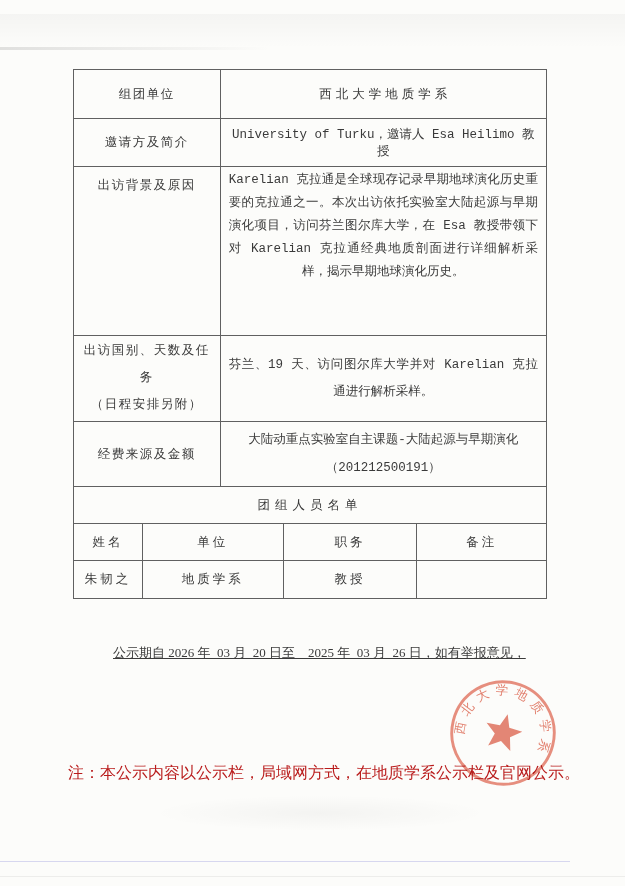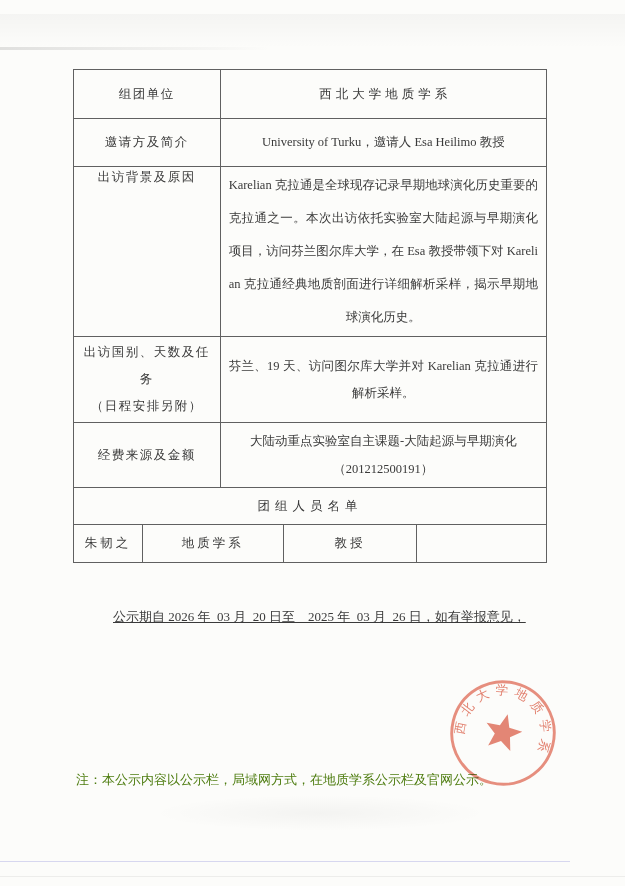--- a/index.html
+++ b/index.html
@@ -22,50 +22,50 @@
     background:rgba(130,130,215,.30);}
   .line-gray{position:absolute;left:0;top:876px;width:625px;height:1px;
     background:rgba(0,0,0,.06);}
 
   .doc{position:absolute;left:73px;top:69px;width:474px;}
   h1.title{margin:0 0 9px 0;text-align:center;font-size:17px;font-weight:bold;
     letter-spacing:1px;color:#2b2b2b;}
 
   table{width:100%;border-collapse:collapse;table-layout:fixed;}
   td{border:1px solid #606060;font-size:12.5px;color:#3a3a3a;
-     padding:2px 8px;vertical-align:middle;word-break:break-all;}
+     padding:2px 8px;vertical-align:middle;word-break:break-all;font-family:Liberation Mono, monospace;}
   .lbl{text-align:center;letter-spacing:1.5px;}
-  .lbl-top{vertical-align:top;padding-top:2px;}
+  .lbl-top{vertical-align:top;padding-top:10px;}
   .center{text-align:center;}
   .just{text-align:justify;text-align-last:center;}
   .r0 td{height:44px;}
   .r1 td{height:43px;}
   .r2 td{height:156px;}
-  .r2 .just{line-height:33px;vertical-align:top;}
+  .r2 .just{line-height:23px;vertical-align:top;}
   .r3 td{height:56px;}
   .r3 .just{line-height:27px;}
   .r3 .lbl{line-height:27px;}
   .r4 td{height:86px;}
   .r4 .just{line-height:28px;vertical-align:top;padding-top:6px;}
   .r5 td{height:60px;}
   .r5 .center2 div{line-height:28px;text-align:center;}
   .rteam td{height:32px;text-align:center;letter-spacing:5px;}
   .team-table{margin-top:-1px;}
   .team-table td{text-align:center;letter-spacing:3px;}
   .th td{height:32px;}
   .trow td{height:33px;}
   .val-wide{letter-spacing:4px;text-indent:4px;}
 
   .footer{margin-top:9px;padding-left:12px;font-size:13px;color:#3a3a3a;
     white-space:pre-wrap;}
   .footer p{margin:0;text-decoration:underline;}
   .f1{line-height:26px;text-indent:28px;}
   .f2{line-height:26px;}
-  .note{position:absolute;left:68px;top:763px;width:520px;margin:8px;
-    font-size:13px;color:#4d7c0f;white-space:pre-wrap;}
+  .note{position:absolute;left:68px;top:763px;width:520px;margin:0;
+    font-size:16px;color:#b91c1c;white-space:pre-wrap;}
 
   .seal{position:absolute;left:446px;top:676px;width:114px;height:114px;
     mix-blend-mode:multiply;opacity:.85;}
 </style>
 </head>
 <body>
 
 <div class="page">
 
   <div class="shade-top"></div>
@@ -115,20 +115,26 @@
       </table>
 
     <table class="team-table">
       <colgroup>
         <col style="width:14.6%">
           <col style="width:29.7%">
         <col style="width:28.3%">
           <col style="width:27.4%">
       </colgroup>
       <tbody>
+          <tr class="th">
+        <td>姓名</td>
+        <td>单位</td>
+        <td>职务</td>
+        <td>备注</td>
+      </tr>
       <tr class="trow">
         <td>朱韧之</td>
         <td>地质学系</td>
         <td>教授</td>
         <td></td>
       </tr>
     </tbody>
       </table>
 
     <div class="footer">

